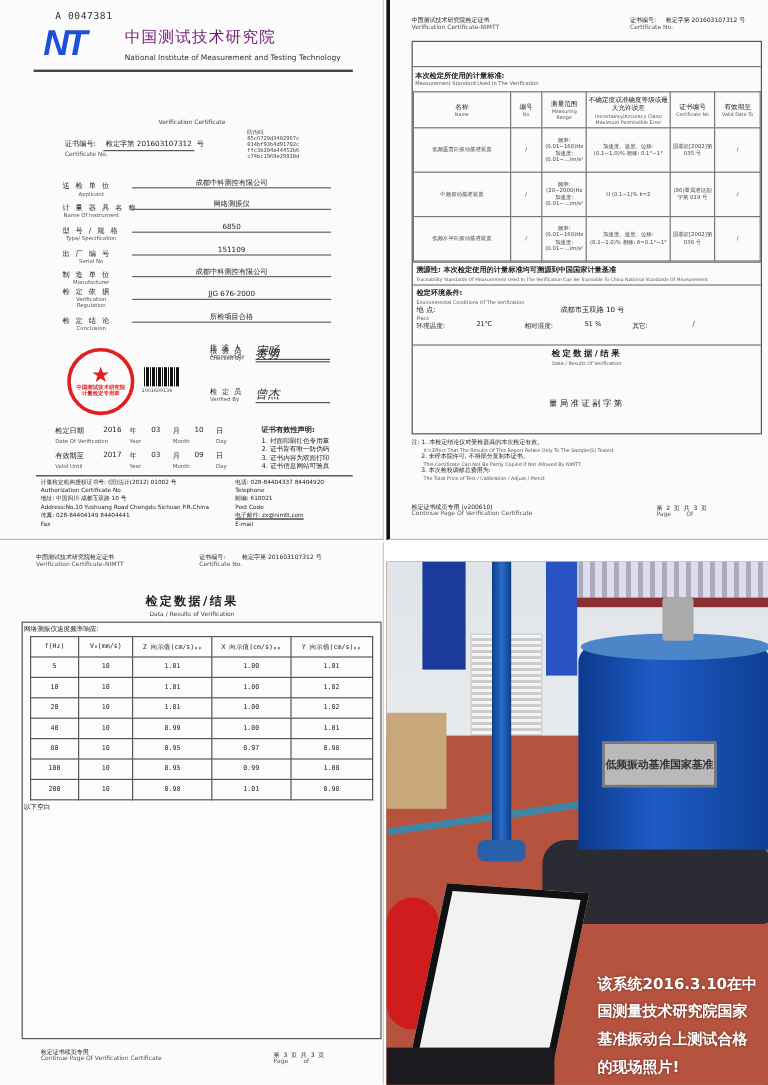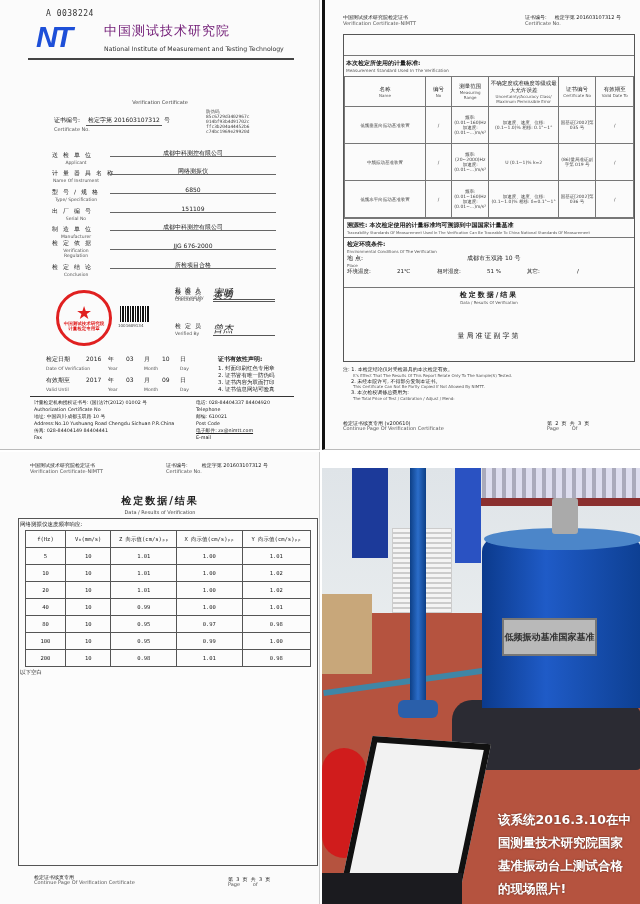--- a/index.html
+++ b/index.html
@@ -103,21 +103,21 @@
 .base{left:130px;top:232px;width:190px;height:70px;background:#2b2b33;border-radius:20px 20px 6px 6px}
 .redchair{left:0;top:280px;width:44px;height:110px;background:#d01c1c;border-radius:22px}
 .laptop-screen{left:34px;top:272px;width:120px;height:150px;background:#f2f2f2;border:6px solid #111;transform:skewX(-8deg) rotate(4deg)}
 .laptop-kb{left:0;top:405px;width:140px;height:47px;background:#1b1b1f}
 .caption{left:176px;top:340px;width:145px;font-size:12.5px;color:#fff;line-height:23px;font-weight:bold;text-shadow:0 0 2px #5a2a20}
 </style>
 </head>
 <body>
 
 <div class="quad" id="q1">
-  <div class="abs serial">A 0038224</div>
+  <div class="abs serial">A 0047381</div>
   <div class="abs logo">NT</div>
   <div class="abs inst-cn">中国测试技术研究院</div>
   <div class="abs inst-en">National Institute of Measurement and Testing Technology</div>
   <div class="abs hr1"></div>
 
   <div class="abs cert-title-en">Verification Certificate</div>
 
   <div class="abs certno">
     <span>证书编号:</span>
     <span class="val">检定字第 201603107312</span>

